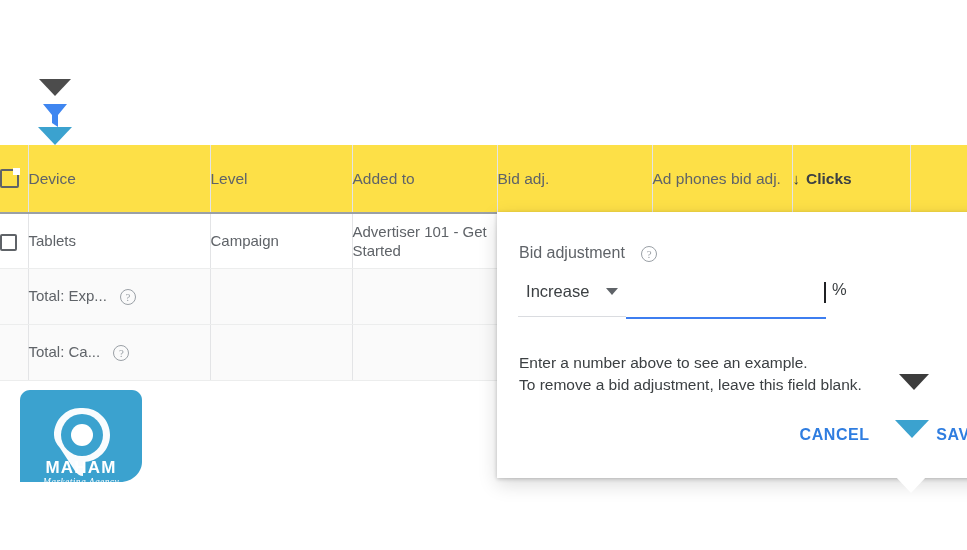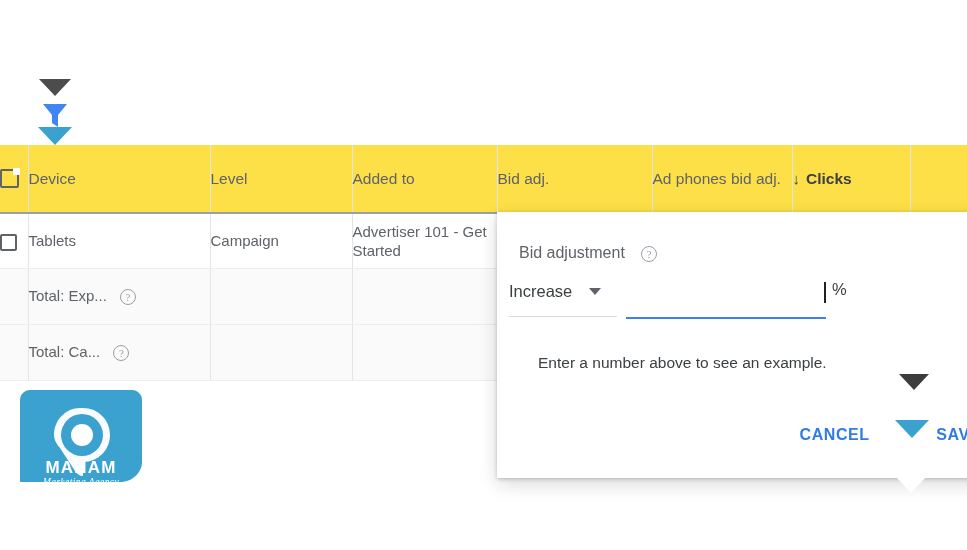--- a/index.html
+++ b/index.html
@@ -202,29 +202,30 @@
     position: absolute;
     left: 22px; top: 32px;
     font-size: 16px;
     color: #5f6368;
     white-space: nowrap;
   }
   #dialog-label .help-icon { margin-left: 12px; }
 
   #type-select {
     position: absolute;
-    left: 12px; top: 70px;
+    left: 21px; top: 70px;
     font-size: 16.5px;
     color: #3c4043;
     white-space: nowrap;
     border-bottom: 1px solid #dadce0;
     width: 108px;
     padding-bottom: 15px;
     background: none;
     cursor: pointer;
+    text-align: center;
   }
   .select-caret {
     display: inline-block;
     width: 0; height: 0;
     border-left: 6px solid transparent;
     border-right: 6px solid transparent;
     border-top: 7px solid #5f6368;
     vertical-align: middle;
     margin-left: 12px;
     margin-bottom: 2px;
@@ -256,21 +257,20 @@
     color: #3c4043;
   }
 
   #dialog-hint {
     position: absolute;
     left: 22px; top: 140px;
     width: 400px;
     font-size: 15.5px;
     color: #3c4043;
     line-height: 1.45;
-    margin-left: 19px;
   }
 
   #dialog-actions {
     position: absolute;
     right: 16px; bottom: 28px;
     white-space: nowrap;
     margin-top: 19px;
   }
   .dialog-btn {
     background: none;
@@ -424,20 +424,21 @@
     <span class="select-caret"></span>
   </div>
 
   <div id="amount-field">
     <span id="amount-value"></span><span id="amount-caret"></span>
   </div>
   <span id="percent-sign">%</span>
 
   <div id="dialog-hint">
     <div>Enter a number above to see an example.</div>
+    <div>To remove a bid adjustment, leave this field blank.</div>
   </div>
 
   <div id="dialog-actions">
     <button id="cancel-button" class="dialog-btn">CANCEL</button>
     <button id="save-button" class="dialog-btn">SAVE</button>
   </div>
 </div>
 
 <div class="tri-dark-hint"></div>
 <div class="tri-blue-save"></div>

